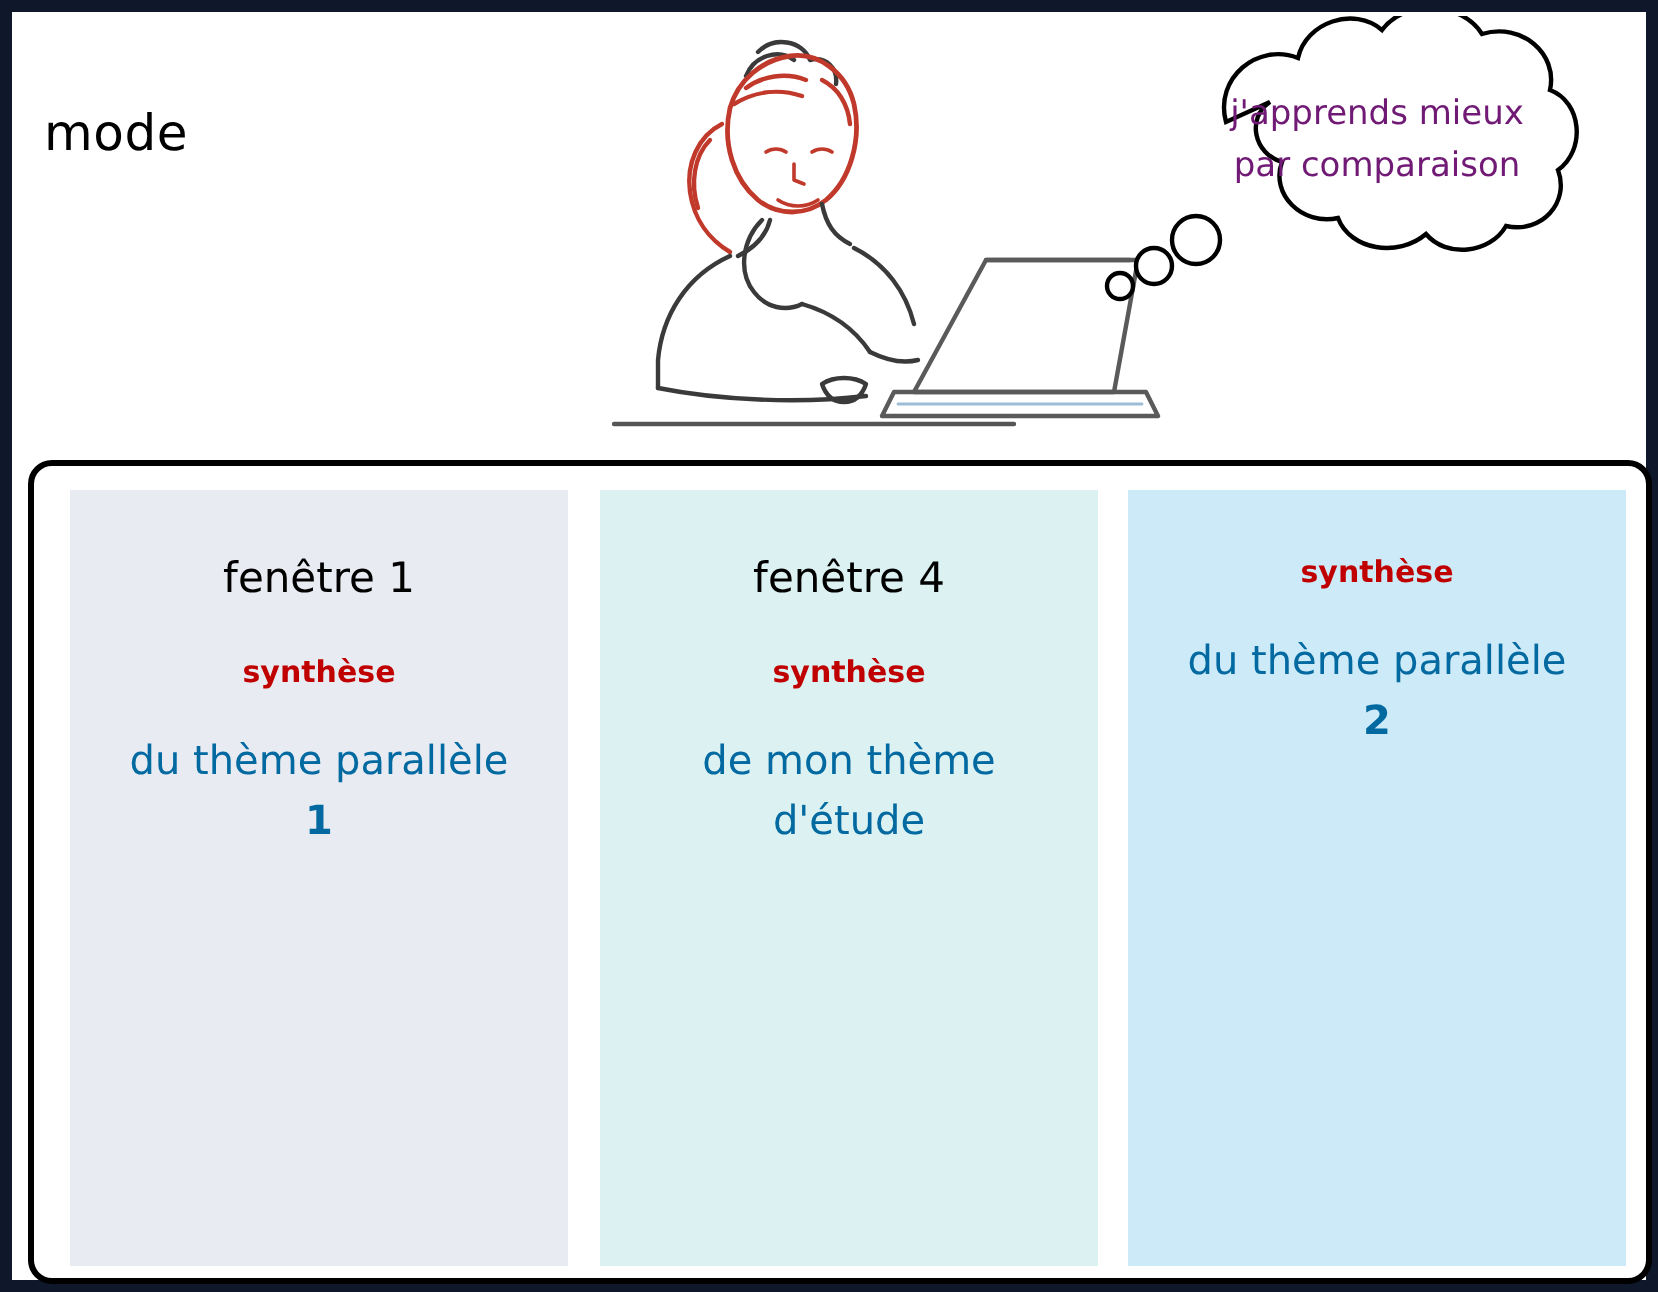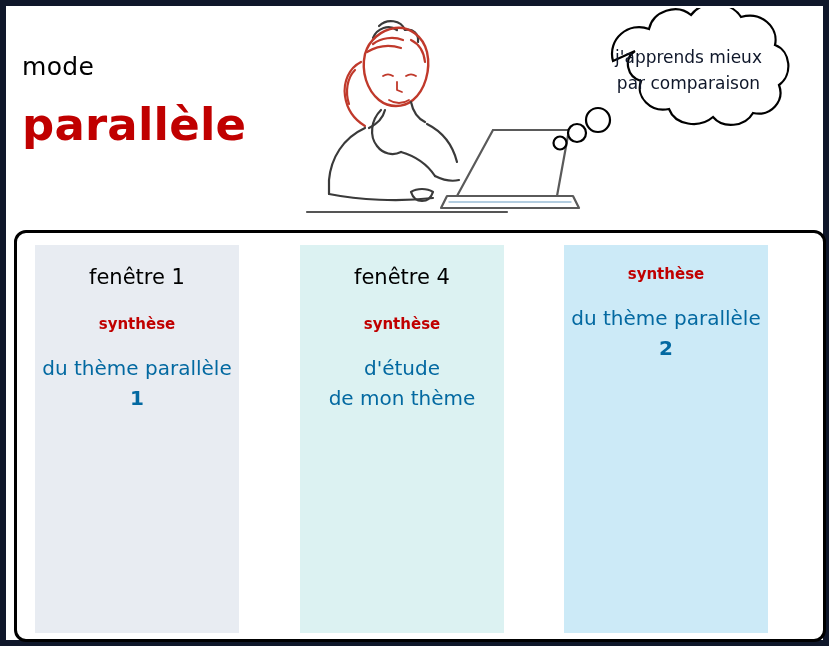--- a/index.html
+++ b/index.html
@@ -67,21 +67,21 @@
     height: 150px;
   }
   #bubble-text {
     position: absolute;
     left: 600px;
     top: 38px;
     width: 165px;
     text-align: center;
     font-size: 17px;
     line-height: 26px;
-    color: #0f172a;
+    color: #701a75;
   }
 
   
   #main-panel {
     position: absolute;
     left: 8px;
     top: 224px;
     width: 812px;
     height: 412px;
     box-sizing: border-box;
@@ -91,24 +91,24 @@
   }
   #windows-row {
     position: absolute;
     left: 0; top: 0;
     width: 100%;
     height: 100%;
   }
   .window-col {
     position: absolute;
     top: 12px;
-    width: 204px;
+    width: 249px;
     height: 388px;
     box-sizing: border-box;
-    padding-top: 20px;
+    padding-top: 32px;
   }
   .window-col.c1 { left: 18px;  background: #e8ecf2; }
   .window-col.c2 { left: 283px; background: #dcf2f2; }
   .window-col.c3 { left: 547px; background: #cceaf7; }
 
   .win-name {
     text-align: center;
     font-size: 21px;
     color: #000000;
     margin-bottom: 26px;
@@ -131,21 +131,20 @@
   }
 </style>
 </head>
 <body>
 
 <div id="page">
 
   <div id="header">
 
     <div id="mode-label">mode</div>
-    <div id="mode-title">parallèle</div>
 
     <div id="illustration">
       <svg width="320" height="225" viewBox="0 0 320 225" fill="none" stroke="#3a3a3a" stroke-width="2.2" stroke-linecap="round" stroke-linejoin="round">
 
         <path d="M112 32 c4 -10 16 -14 24 -8"></path>
         <path d="M118 20 c8 -8 22 -6 26 4 c8 -2 14 4 13 12"></path>
 
         <path d="M104 48 c-4 18 2 36 14 46 c10 8 24 8 34 0 c12 -10 18 -30 14 -48 c-4 -16 -18 -26 -32 -24 c-14 2 -26 12 -30 26 z" stroke="#c0392b" stroke-width="2.4"></path>
 
         <path d="M106 46 c10 -6 22 -8 34 -4" stroke="#c0392b"></path>
@@ -214,22 +213,22 @@
         <div class="win-desc">
           <div>du thème parallèle</div>
           <div class="strong">1</div>
         </div>
       </div>
 
       <div class="window-col c2">
         <div class="win-name">fenêtre 4</div>
         <div class="win-synth">synthèse</div>
         <div class="win-desc">
+          <div>de mon thème</div>
           <div>d'étude</div>
-          <div>de mon thème</div>
         </div>
       </div>
 
       <div class="window-col c3">
         <div class="win-synth">synthèse</div>
         <div class="win-desc">
           <div>du thème parallèle</div>
           <div class="strong">2</div>
         </div>
       </div>

